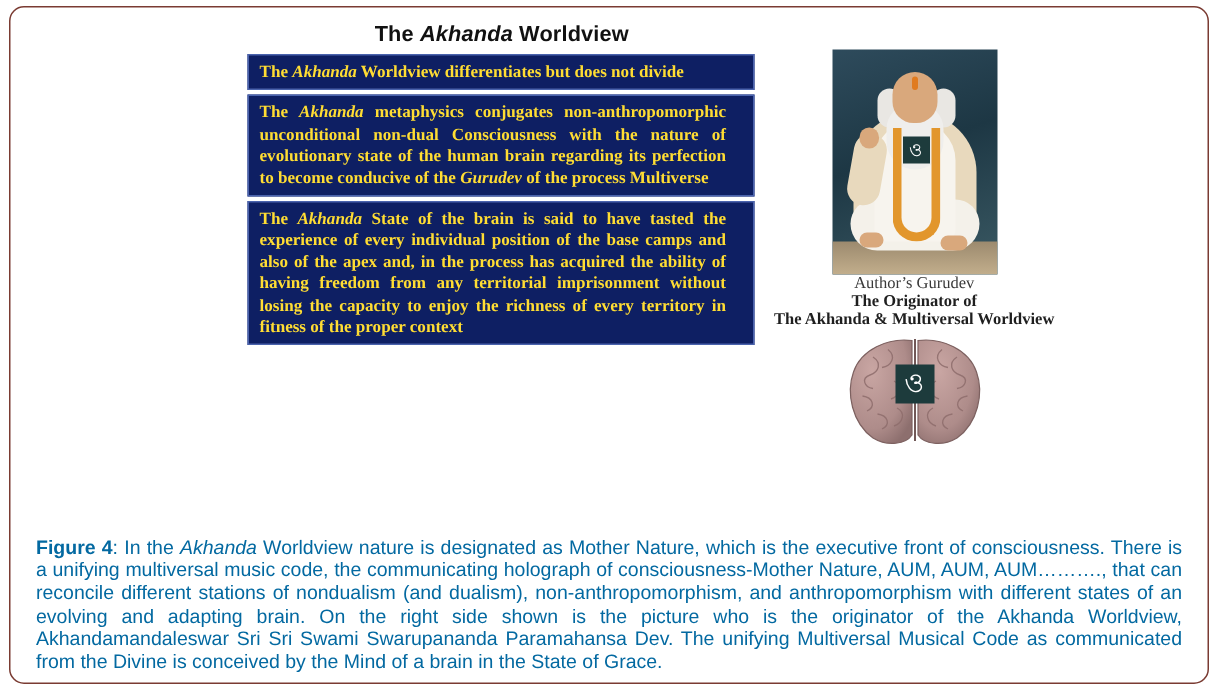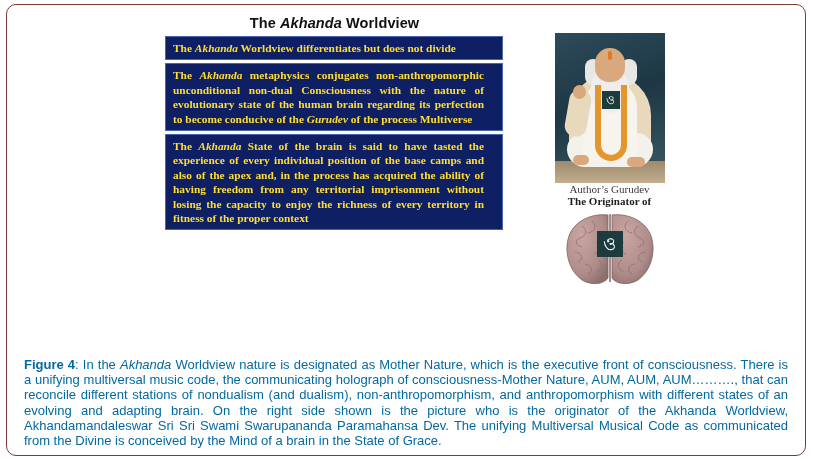--- a/index.html
+++ b/index.html
@@ -262,20 +262,21 @@
         <div id="guru-hair-r"></div>
         <div id="guru-beard"></div>
         <div id="guru-head"></div>
         <div id="guru-tilak"></div>
         <div id="guru-garland"></div>
         <div id="guru-emblem">ও</div>
       </div>
 
       <div class="cap-line">Author’s Gurudev</div>
       <div class="cap-line bold">The Originator of</div>
+      <div class="cap-line bold">The Akhanda &amp; Multiversal Worldview</div>
 
       <div id="brain-wrap">
         <svg id="brain-svg" width="104" height="74" viewBox="0 0 104 74">
           <defs>
             <radialGradient id="bg1" cx="35%" cy="30%" r="80%">
               <stop offset="0%" stop-color="#c9a6a3"></stop>
               <stop offset="70%" stop-color="#ae8c8a"></stop>
               <stop offset="100%" stop-color="#8d6f6e"></stop>
             </radialGradient>
           </defs>

